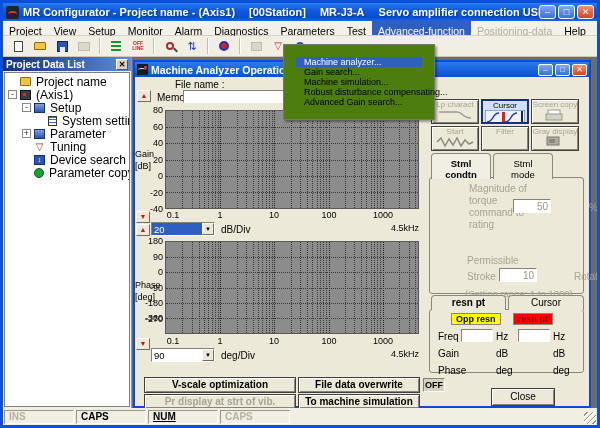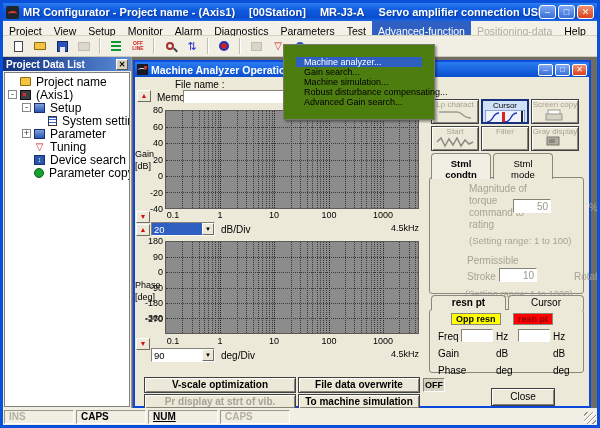--- a/index.html
+++ b/index.html
@@ -452,21 +452,20 @@
               </svg></div>
           </div>
           <div class="card" style="left: 294px; top: 100px; width: 155px; height: 117px;"></div>
           <div class="tab sel" style="left: 296px; top: 76px; width: 60px; white-space: pre-line;">Stml
 condtn</div>
           <div class="tab" style="left: 358px; top: 76px; width: 60px; white-space: pre-line;">Stml
 mode</div>
           <div class="lbl gray" style="left: 302px; top: 106px; width: 72px; white-space: normal; line-height: 12px;">Magnitude of torque command to rating</div>
           <input class="txt-input gray" value="50" style="left: 378px; top: 122px; width: 38px; height: 14px;">
           <div class="lbl gray" style="left: 422px; top: 125px;">%</div>
-          <div class="lbl gray" style="left: 302px; top: 158px; font-size: 9.5px;">(Setting range: 1 to 100)</div>
           <div class="lbl gray" style="left: 300px; top: 178px;">Permissible</div>
           <div class="lbl gray" style="left: 300px; top: 194px;">Stroke</div>
           <div class="lbl gray" style="left: 344px; top: 194px;">+/-</div>
           <input class="txt-input gray" value="10" style="left: 364px; top: 191px; width: 38px; height: 14px;">
           <div class="lbl gray" style="left: 407px; top: 194px;">Rotate</div>
           <div class="lbl gray" style="left: 298px; top: 211px; font-size: 9.5px;">(Setting range: 1 to 1000)</div>
           <div class="card" style="left: 294px; top: 232px; width: 155px; height: 64px;"></div>
           <div class="tab2 sel" style="left: 296px; top: 218px; width: 75px;">resn pt</div>
           <div class="tab2" style="left: 373px; top: 218px; width: 76px;">Cursor</div>
           <div class="chip yellow" style="left: 316px; top: 236px;">Opp resn</div>

